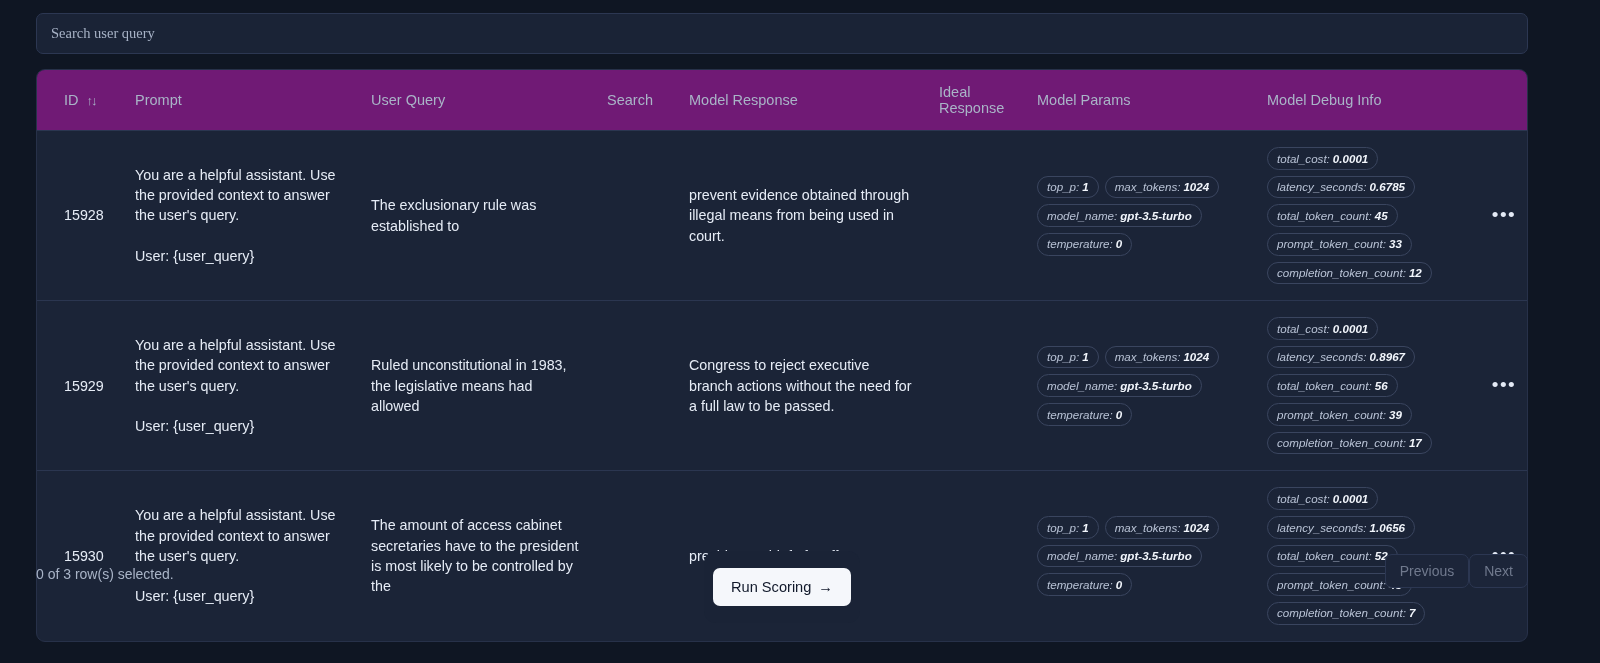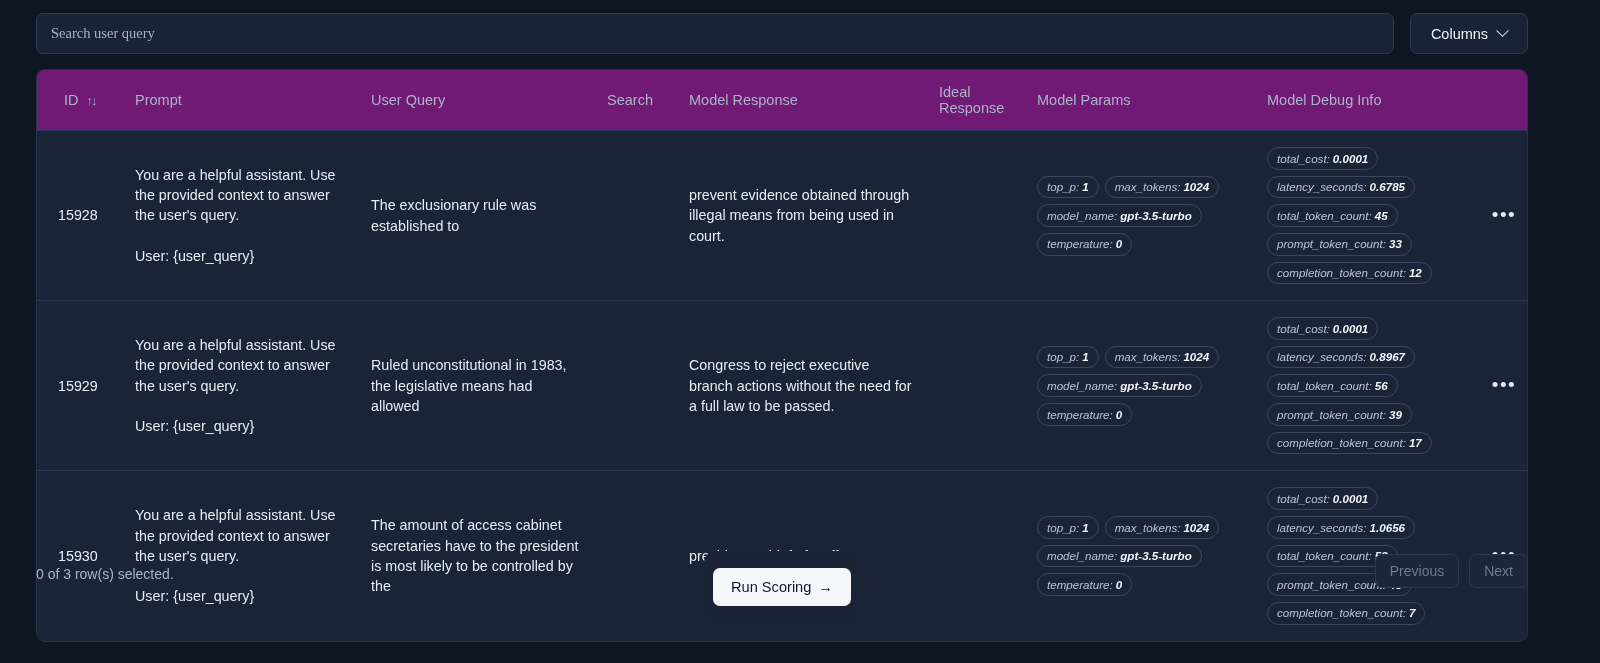--- a/index.html
+++ b/index.html
@@ -108,21 +108,21 @@
 
   tbody td {
     vertical-align: middle;
     color: #e6ecf6;
     font-size: 14.3px;
     line-height: 1.42;
     padding: 16px 12px 16px 0;
     border-bottom: 1px solid #2b3650;
   }
   tbody tr:last-child td { border-bottom: none; }
-  td.c-id { padding-left: 21px; color: #e6ecf6; font-size: 14.3px; }
+  td.c-id { padding-left: 27px; color: #e6ecf6; font-size: 14.3px; }
   td.c-prompt { padding-right: 28px; }
   td.c-query  { padding-right: 26px; }
   td.c-resp   { padding-right: 24px; }
 
   .prompt-block { white-space: pre-line; }
 
   
   .badges { display: flex; flex-wrap: wrap; gap: 6px 6px; }
   .badge {
     display: inline-flex;
@@ -161,21 +161,21 @@
   .rows-selected {
     position: absolute;
     left: 0; top: 3px;
     color: #a9b4c7;
     font-size: 14px;
   }
   .pager {
     position: absolute;
     right: 0; top: -9px;
     display: flex;
-    gap: 10px;
+    gap: 0;
     padding-left: 36px;
   }
   .pager button {
     background: #1c2539;
     border: 1px solid #2c3752;
     border-radius: 7px;
     color: #70798d;
     font-size: 14px;
     font-family: "Liberation Sans", sans-serif;
     padding: 0 14px;
@@ -208,24 +208,20 @@
     gap: 7px;
   }
 </style>
 </head>
 <body>
 
 <div class="page">
 
   <div class="topbar">
     <input class="search-input" type="text" placeholder="Search user query" style="">
-    <div class="columns-btn">
-      <span>Columns</span>
-      <span class="chev"></span>
-    </div>
   </div>
 
   <div class="card">
     <table>
       <thead>
         <tr>
           <th class="c-id">
             <span class="th-inner">
               <span>ID</span>
               <span class="sort-icon">↑↓</span>

